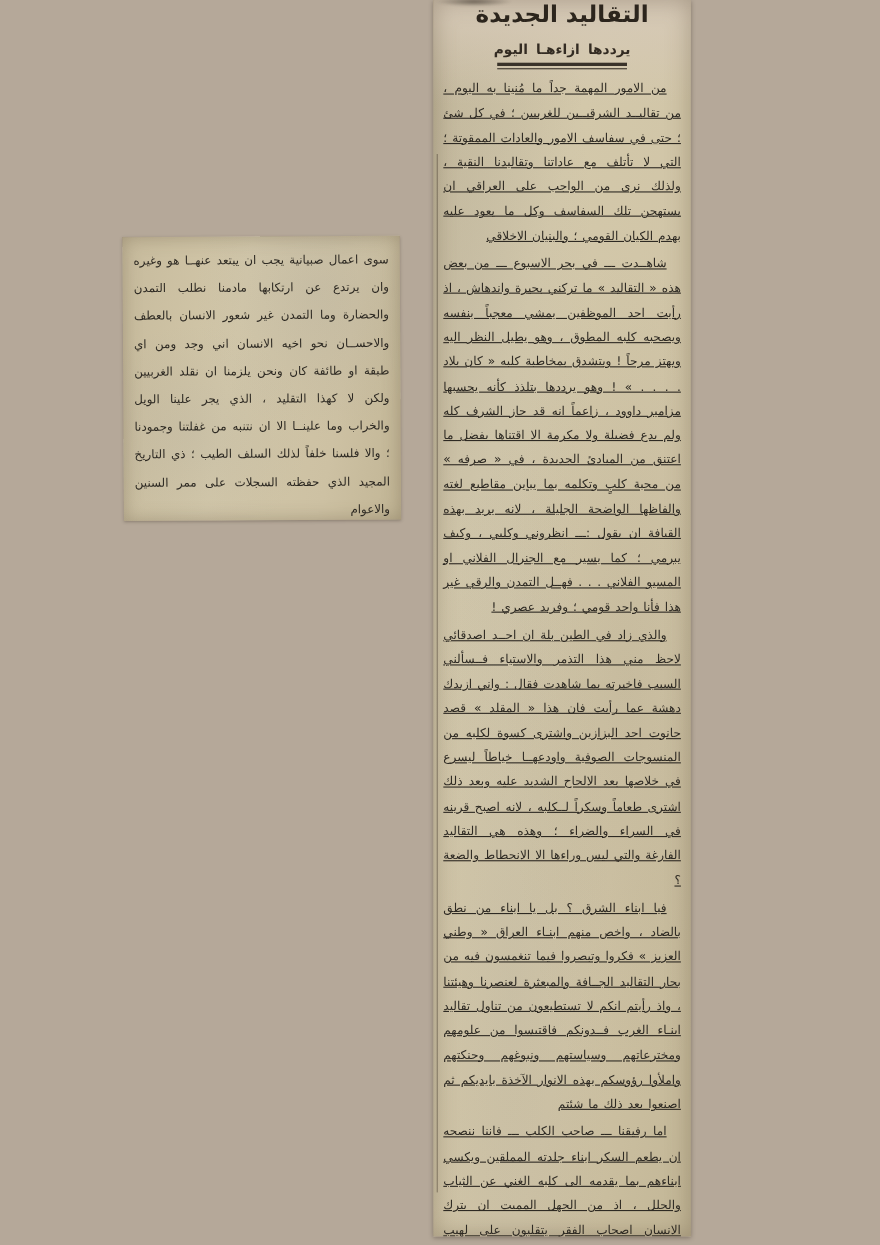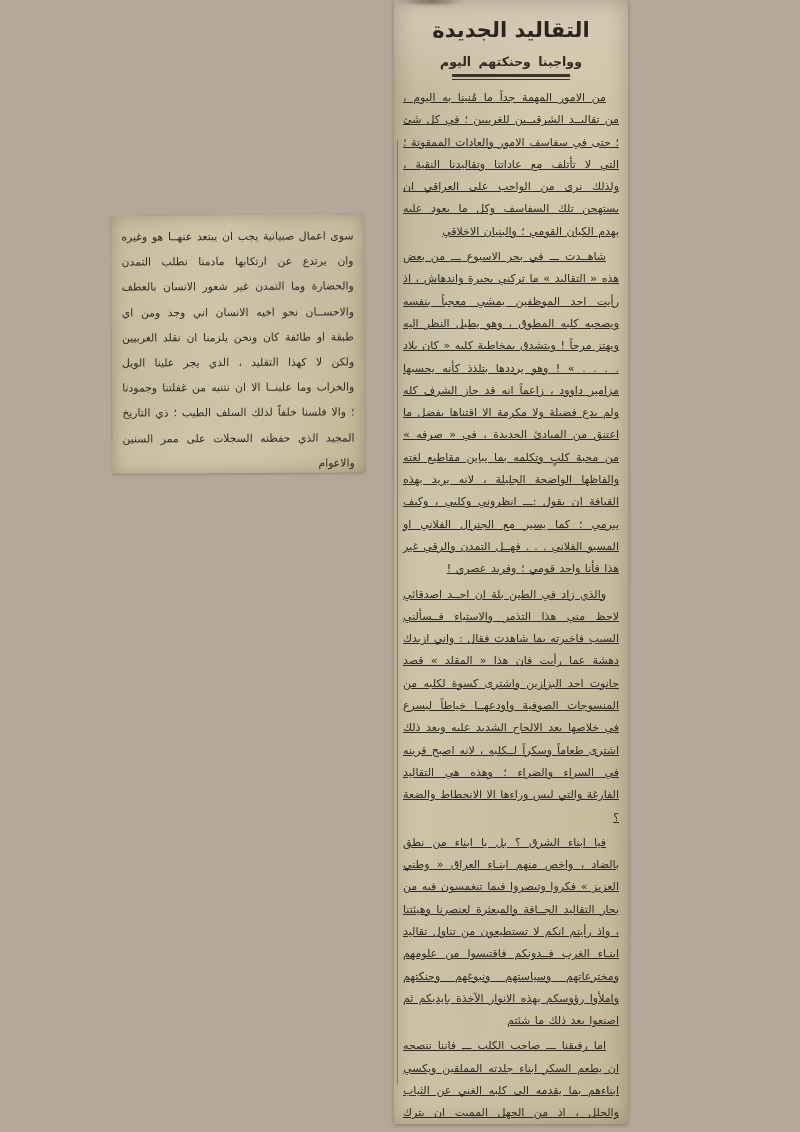--- a/index.html
+++ b/index.html
@@ -34,21 +34,21 @@
     background: rgba(62,52,40,0.45);
   }
   .smudge-top {
     position: absolute;
     left: 2px; top: -3px;
     width: 70px; height: 9px;
     background: radial-gradient(ellipse, rgba(45,38,30,0.55), transparent 70%);
     filter: blur(1px);
   }
   .article-title {
-    margin-top: 18px;
+    margin-top: 1px;
     text-align: center;
     font-size: 21px;
     font-weight: bold;
     color: #2c251d;
     letter-spacing: 1px;
   }
   .article-subtitle {
     margin-top: 12px;
     text-align: center;
     font-size: 12.5px;
@@ -98,21 +98,21 @@
     text-align: justify;
     word-spacing: 1px;
   }
 </style>
 </head>
 <body>
 
 <div class="clip-right">
   <div class="smudge-top"></div>
   <h1 class="article-title">التقاليد الجديدة</h1>
-  <h2 class="article-subtitle">وواجبنا وحنكتهم اليوم</h2>
+  <h2 class="article-subtitle">يرددها ازاءهـا اليوم</h2>
   <div class="title-divider"></div>
   <div class="article-body">
       <p class="para">من الامور المهمة جداً ما مُنينا به اليوم ، من تقاليــد الشرقيــين للغربيين ؛ في كل شئ ؛ حتى في سفاسف الامور والعادات الممقوتة ؛ التي لا تأتلف مع عاداتنا وتقاليدنا النقية ، ولذلك نرى من الواجب على العراقي ان يستهجن تلك السفاسف وكل ما يعود عليه بهدم الكيان القومي ؛ والبنيان الاخلاقي</p>
       <p class="para">شاهــدت ـــ في بحر الاسبوع ـــ من بعض هذه « التقاليد » ما تركني بحيرة واندهاش ، اذ رأيت احد الموظفين يمشي معجباً بنفسه ويصحبه كلبه المطوق ، وهو يطيل النظر اليه ويهتز مرحاً ! ويتشدق بمخاطبة كلبه « كان بلاد . . . . » ! وهو يرددها بتلذذ كأنه يحسبها مزامير داوود ، زاعماً انه قد حاز الشرف كله ولم يدع فضيلة ولا مكرمة الا اقتناها بفضل ما اعتنق من المبادئ الجديدة ، في « صرفه » من محبة كلبٍ وتكلمه بما يباين مقاطيع لغته والفاظها الواضحة الجليلة ، لانه يريد بهذه القيافة ان يقول :ـــ انظروني وكلبي ، وكيف يبرمي ؛ كما يسير مع الجنرال الفلاني او المسيو الفلاني . . . فهــل التمدن والرقي غير هذا فأنا واحد قومي ؛ وفريد عصري !</p>
       <p class="para">والذي زاد في الطين بلة ان احــد اصدقائي لاحظ مني هذا التذمر والاستياء فــسألني السبب فاخبرته بما شاهدت فقال : واني ازيدك دهشة عما رأيت فان هذا « المقلد » قصد حانوت احد البزازين واشترى كسوة لكلبه من المنسوجات الصوفية واودعهــا خياطاً ليسرع في خلاصها بعد الالحاح الشديد عليه وبعد ذلك اشترى طعاماً وسكراً لــكلبه ، لانه اصبح قرينه في السراء والضراء ؛ وهذه هي التقاليد الفارغة والتي ليس وراءها الا الانحطاط والضعة ؟</p>
       <p class="para">فيا ابناء الشرق ؟ بل يا ابناء من نطق بالضاد ، واخص منهم ابنـاء العراق « وطني العزيز » فكروا وتبصروا فيما تنغمسون فيه من بحار التقاليد الجــافة والمبعثرة لعنصرنا وهيئتنا ، واذ رأيتم انكم لا تستطيعون من تناول تقاليد ابنـاء الغرب فــدونكم فاقتبسوا من علومهم ومخترعاتهم وسياستهم ونبوغهم وحنكتهم واملأوا رؤوسكم بهذه الانوار الآخذة بايديكم ثم اصنعوا بعد ذلك ما شئتم</p>
       <p class="para">اما رفيقنا ـــ صاحب الكلب ـــ فاننا ننصحه ان يطعم السكر ابناء جلدته المملقين ويكسي ابناءهم بما يقدمه الى كلبه الغني عن الثياب والحلل ، اذ من الجهل المميت ان يترك الانسان اصحاب الفقر يتقلبون على لهيب احتياجهم وعوزهم وينفق على كلب لا يموت من البرد ولا يمرض اذا لم يقضم السكر ويحسو الحليب او الشاي وهذه الخصلة ليست شفقة يحمد عليها الانسان بينما نرى الــكلاب لا تعد ولا تحصى في القفار والصحارى والبلدان ، لا يعطف عليها حضرته ولا يحترق قلبه ألماً على جوعها وعطشها وما هذه</p>
     </div>
 </div>
 

